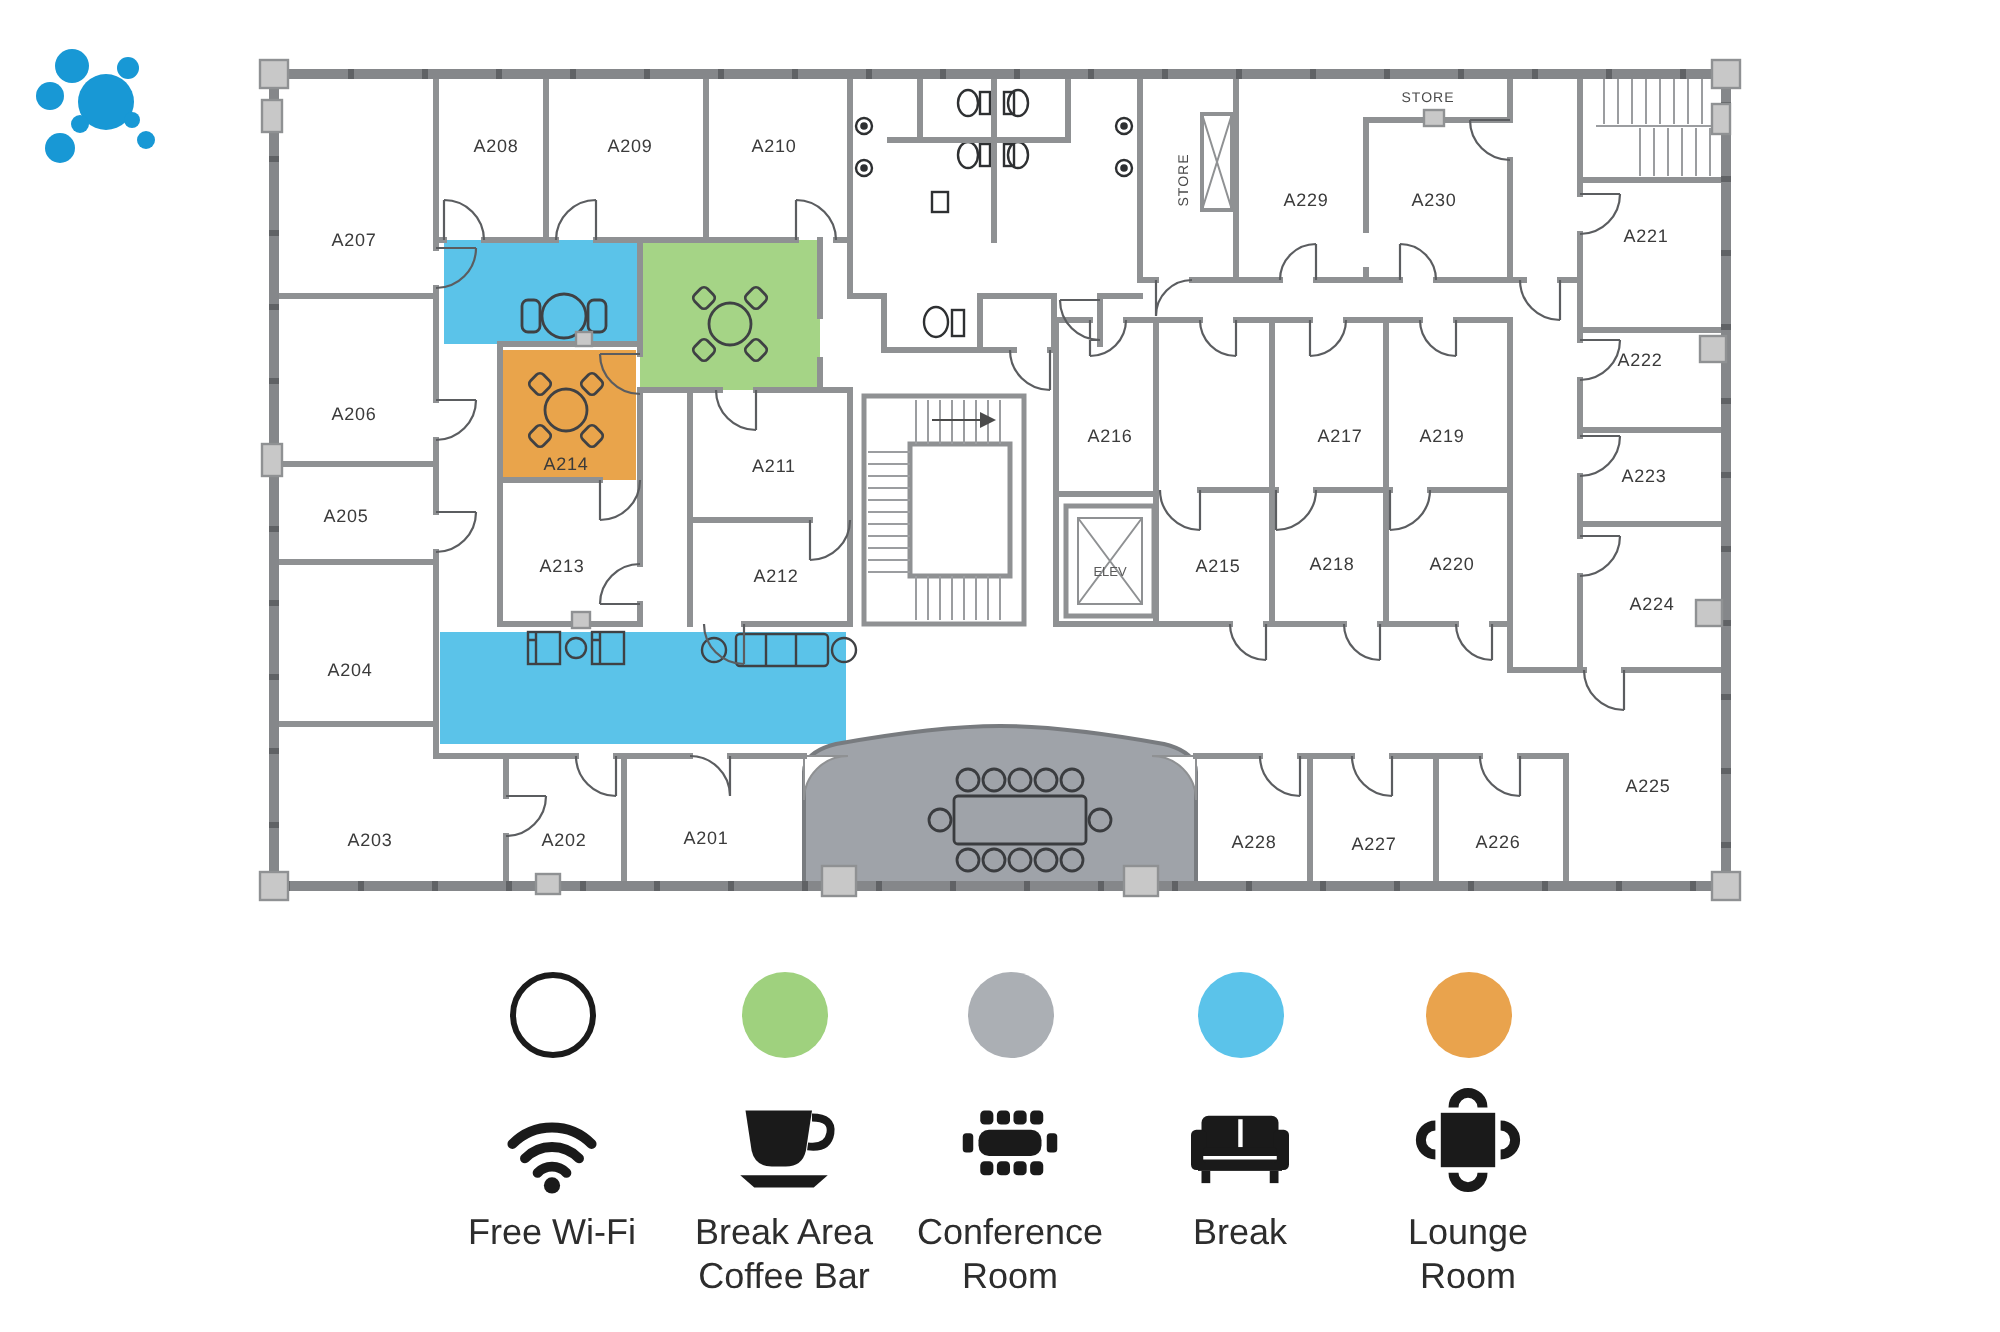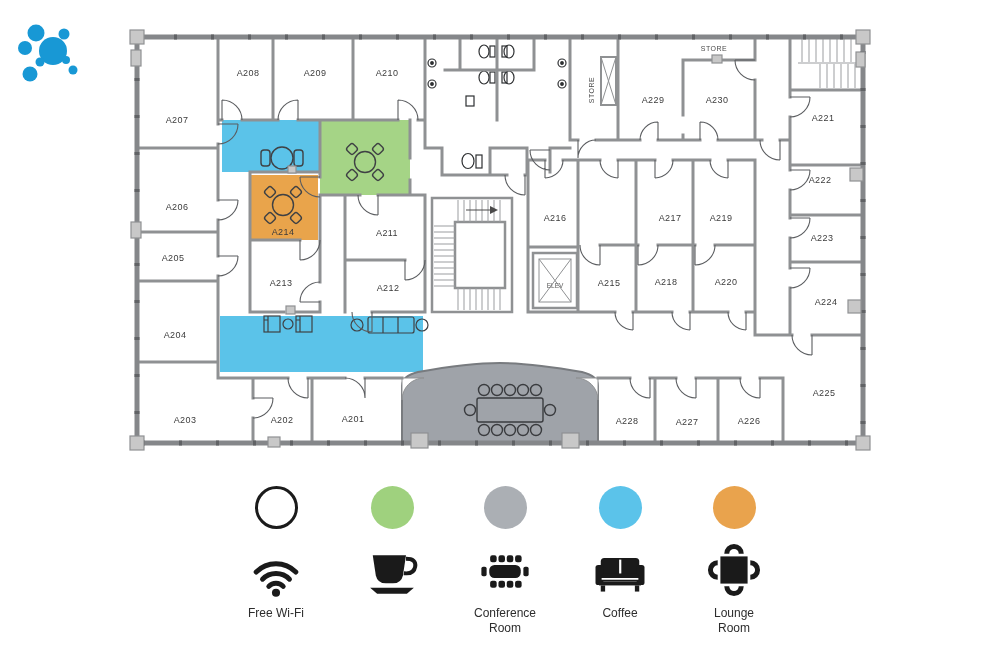--- a/index.html
+++ b/index.html
@@ -5,21 +5,21 @@
   html,body{margin:0;padding:0;background:#ffffff;}
   .stage{position:relative;width:1000px;height:666px;background:#ffffff;overflow:hidden;
          font-family:"Liberation Sans",sans-serif;}
   .plan-svg{position:absolute;left:0;top:0;}
   .room-label{font:9px "Liberation Sans",sans-serif;fill:#3B3B3B;text-anchor:middle;letter-spacing:.4px;}
   .small-label{font:7px "Liberation Sans",sans-serif;fill:#4a4a4a;text-anchor:middle;letter-spacing:.5px;}
   .elev-label{font:6.5px "Liberation Sans",sans-serif;fill:#5a5a5a;text-anchor:middle;}
   .legend-item{position:absolute;top:486px;width:132px;display:flex;flex-direction:column;align-items:center;}
   .legend-circle{width:43px;height:43px;border-radius:50%;display:block;}
   .legend-icon{height:60px;margin-top:10px;display:flex;align-items:flex-end;justify-content:center;}
-  .legend-label{margin-top:7px;font-size:12px;line-height:1.22;color:#2D2D2D;text-align:center;}
+  .legend-label{margin-top:7px;font-size:18px;line-height:1.22;color:#2D2D2D;text-align:center;}
   .legend-label span{display:block;}
 </style>
 </head>
 <body>
 
 <div class="stage">
 
   <svg class="plan-svg" width="1000" height="666" viewBox="0 0 1000 666">
 
     <g id="logo-group">
@@ -301,20 +301,24 @@
 
     <div class="legend-item" style="left:326px">
       <span class="legend-circle" style="background:#9FD17E;"></span>
       <span class="legend-icon">
         <svg width="58" height="56" viewBox="0 0 64 64">
           <path d="M10,14 H48 L44.5,37 Q42.5,46 33,46 H25 Q15.5,46 13.5,37 Z" fill="#1A1A1A"></path>
           <path d="M48,18 Q60,18 58.5,27 Q57,36 45.5,34.5" fill="none" stroke="#1A1A1A" stroke-width="4.5"></path>
           <path d="M7,51 H57 L49,58 H15 Z" fill="#1A1A1A"></path>
         </svg>
       </span>
+      <span class="legend-label">
+        <span>Break Area</span>
+        <span>Coffee Bar</span>
+      </span>
     </div>
 
     <div class="legend-item" style="left:439px">
       <span class="legend-circle" style="background:#ABAFB4;"></span>
       <span class="legend-icon">
         <svg width="60" height="56" viewBox="0 0 64 64" fill="#1A1A1A">
           <rect x="14" y="25" width="36" height="15" rx="6"></rect>
           <rect x="15" y="14" width="7.5" height="8" rx="2.5"></rect>
           <rect x="24.5" y="14" width="7.5" height="8" rx="2.5"></rect>
           <rect x="34" y="14" width="7.5" height="8" rx="2.5"></rect>
@@ -342,21 +346,21 @@
           <rect x="4" y="25" width="9" height="23" rx="3"></rect>
           <rect x="51" y="25" width="9" height="23" rx="3"></rect>
           <rect x="11" y="35" width="42" height="9" rx="2"></rect>
           <rect x="11" y="40" width="42" height="2" fill="#FFFFFF"></rect>
           <rect x="8" y="44" width="48" height="4.5"></rect>
           <rect x="10" y="48.5" width="5" height="7"></rect>
           <rect x="49" y="48.5" width="5" height="7"></rect>
         </svg>
       </span>
       <span class="legend-label">
-        <span>Coffee</span>
+        <span>Break</span>
         <span></span>
       </span>
     </div>
 
     <div class="legend-item" style="left:668px">
       <span class="legend-circle" style="background:#E9A34D;"></span>
       <span class="legend-icon">
         <svg width="58" height="58" viewBox="0 0 64 64" fill="none" stroke="#1A1A1A" stroke-width="5.5">
           <path d="M24,14 a8,8 0 0 1 16,0"></path>
           <path d="M40,50 a8,8 0 0 1 -16,0"></path>

